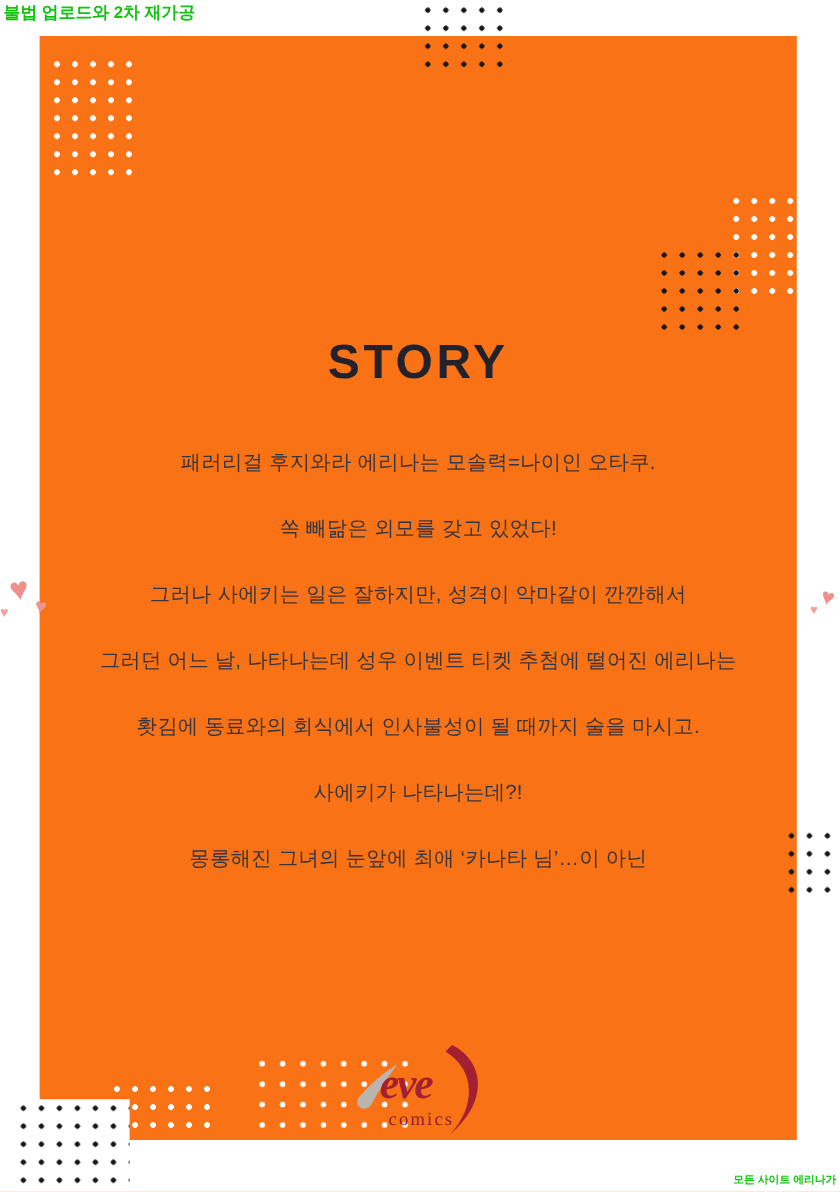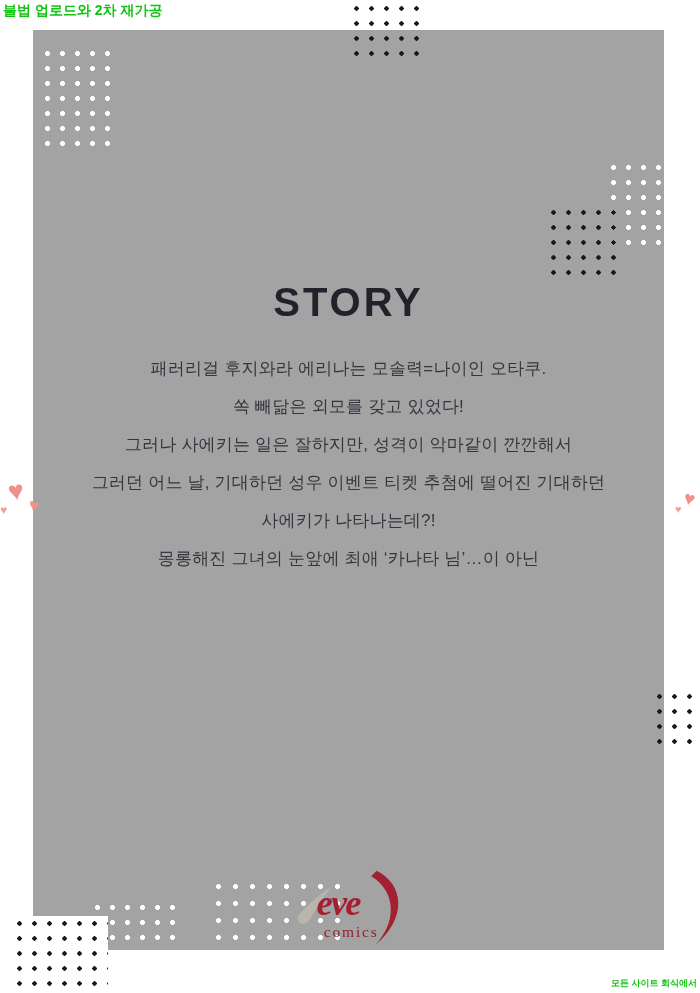--- a/index.html
+++ b/index.html
@@ -1,25 +1,25 @@
 <!DOCTYPE html>
 <html><head>
 <meta charset="utf-8">
 <style>
   html,body{margin:0;padding:0;}
   body{width:700px;height:993px;background:#ffffff;overflow:hidden;
        font-family:"Liberation Sans","DejaVu Sans",sans-serif;}
   .page{position:relative;width:700px;height:993px;background:#ffffff;overflow:hidden;}
 
-  .card{position:absolute;left:33px;top:30px;width:631px;height:920px;background:#a3a3a3;}
+  .card{position:absolute;left:33px;top:30px;width:631px;height:920px;background:#f97316;}
 
   .story-title{position:absolute;left:0;top:250px;width:631px;margin:0;text-align:center;
        font-size:40px;font-weight:bold;letter-spacing:3px;color:#23222a;}
   .story-body{position:absolute;left:0;top:320px;width:631px;}
-  .story-body p{margin:0;height:38px;line-height:38px;text-align:center;
+  .story-body p{margin:17px;height:38px;line-height:38px;text-align:center;
        font-size:17px;color:#36353f;letter-spacing:0.2px;white-space:nowrap;}
 
   
   .dots{position:absolute;}
   .dots-black{background-image:radial-gradient(circle,#17171c 2px,transparent 2.4px);
        background-size:15px 15px;}
   .dots-white{background-image:radial-gradient(circle,#ffffff 2.2px,transparent 2.6px);
        background-size:15px 15px;}
   .dots-white-wide{background-image:radial-gradient(circle,#ffffff 2.2px,transparent 2.6px);
        background-size:17px 17px;}
@@ -46,21 +46,22 @@
 <body>
 
 <div class="page">
 
   <div class="card">
     <h1 class="story-title">STORY</h1>
     <div class="story-body">
       <p>패러리걸 후지와라 에리나는 모솔력=나이인 오타쿠.</p>
       <p>쏙 빼닮은 외모를 갖고 있었다!</p>
       <p>그러나 사에키는 일은 잘하지만, 성격이 악마같이 깐깐해서</p>
-      <p>그러던 어느 날, 기대하던 성우 이벤트 티켓 추첨에 떨어진 기대하던</p>
+      <p>그러던 어느 날, 나타나는데 성우 이벤트 티켓 추첨에 떨어진 에리나는</p>
+      <p>홧김에 동료와의 회식에서 인사불성이 될 때까지 술을 마시고.</p>
       <p>사에키가 나타나는데?!</p>
       <p>몽롱해진 그녀의 눈앞에 최애 ‘카나타 님’…이 아닌</p>
     </div>
   </div>
 
   <div class="dots dots-black" style="left:349px;top:1px;width:76px;height:57px;"></div>
   <div class="dots dots-white" style="left:40px;top:46px;width:76px;height:106px;"></div>
   <div class="dots dots-white" style="left:606px;top:160px;width:61px;height:91px;"></div>
   <div class="dots dots-black" style="left:546px;top:205px;width:76px;height:73px;"></div>
   <div class="dots dots-black" style="left:652px;top:689px;width:46px;height:61px;"></div>
@@ -86,15 +87,15 @@
 
       <path d="M96,3 C126,18 130,55 94,85 C118,60 118,26 90,9 Z" fill="#a32033"></path>
 
       <text x="30" y="52" font-family="Liberation Serif, DejaVu Serif, serif" font-style="italic" font-weight="bold" font-size="40" fill="#a32033" letter-spacing="-2">eve</text>
 
       <text x="68" y="76" text-anchor="middle" font-family="Liberation Serif, DejaVu Serif, serif" font-size="17" fill="#8e2130" letter-spacing="2">comics</text>
     </svg>
   </div>
 
   <div class="wm wm-tl">불법 업로드와 2차 재가공</div>
-  <div class="wm wm-br">모든 사이트 회식에서</div>
+  <div class="wm wm-br">모든 사이트 에리나가</div>
 
 </div>
 
 </body></html>

